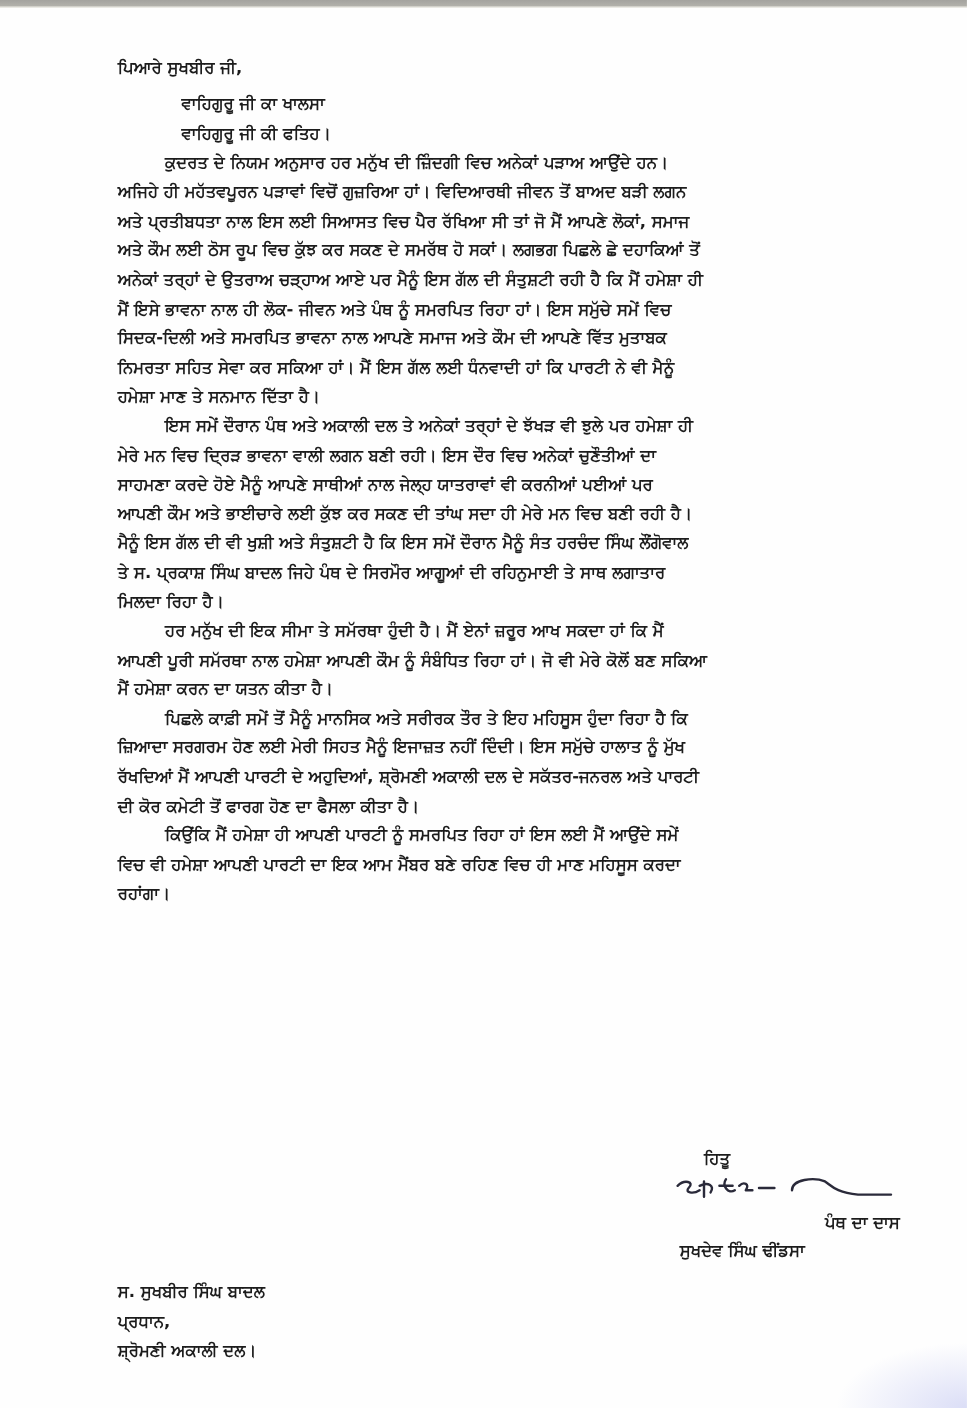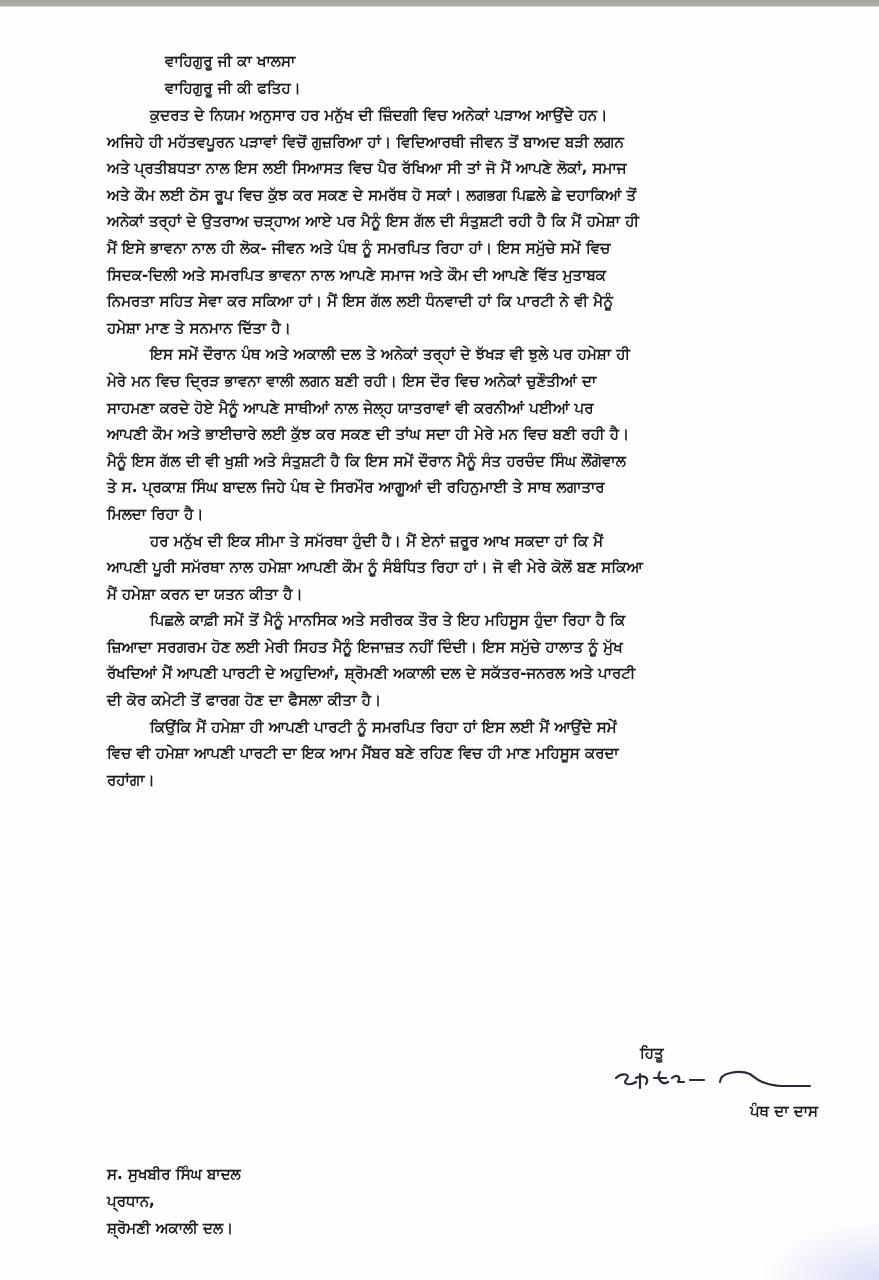--- a/index.html
+++ b/index.html
@@ -85,20 +85,21 @@
 </head>
 <body>
 
 <div class="top-strip"></div>
 
 <div class="page">
   <div class="smudge"></div>
 </div>
 
 <div class="letter">
+  <div class="salutation">ਪਿਆਰੇ ਸੁਖਬੀਰ ਜੀ,</div>
   <div class="greeting">ਵਾਹਿਗੁਰੂ ਜੀ ਕਾ ਖਾਲਸਾ</div>
   <div class="greeting">ਵਾਹਿਗੁਰੂ ਜੀ ਕੀ ਫਤਿਹ।</div>
 
   <div class="para">
     <span class="line indent">ਕੁਦਰਤ ਦੇ ਨਿਯਮ ਅਨੁਸਾਰ ਹਰ ਮਨੁੱਖ ਦੀ ਜ਼ਿੰਦਗੀ ਵਿਚ ਅਨੇਕਾਂ ਪੜਾਅ ਆਉਂਦੇ ਹਨ।</span>
     <span class="line">ਅਜਿਹੇ ਹੀ ਮਹੱਤਵਪੂਰਨ ਪੜਾਵਾਂ ਵਿਚੋਂ ਗੁਜ਼ਰਿਆ ਹਾਂ। ਵਿਦਿਆਰਥੀ ਜੀਵਨ ਤੋਂ ਬਾਅਦ ਬੜੀ ਲਗਨ</span>
     <span class="line">ਅਤੇ ਪ੍ਰਤੀਬਧਤਾ ਨਾਲ ਇਸ ਲਈ ਸਿਆਸਤ ਵਿਚ ਪੈਰ ਰੱਖਿਆ ਸੀ ਤਾਂ ਜੋ ਮੈਂ ਆਪਣੇ ਲੋਕਾਂ, ਸਮਾਜ</span>
     <span class="line">ਅਤੇ ਕੌਮ ਲਈ ਠੋਸ ਰੂਪ ਵਿਚ ਕੁੱਝ ਕਰ ਸਕਣ ਦੇ ਸਮਰੱਥ ਹੋ ਸਕਾਂ। ਲਗਭਗ ਪਿਛਲੇ ਛੇ ਦਹਾਕਿਆਂ ਤੋਂ</span>
     <span class="line">ਅਨੇਕਾਂ ਤਰ੍ਹਾਂ ਦੇ ਉਤਰਾਅ ਚੜ੍ਹਾਅ ਆਏ ਪਰ ਮੈਨੂੰ ਇਸ ਗੱਲ ਦੀ ਸੰਤੁਸ਼ਟੀ ਰਹੀ ਹੈ ਕਿ ਮੈਂ ਹਮੇਸ਼ਾ ਹੀ</span>
     <span class="line">ਮੈਂ ਇਸੇ ਭਾਵਨਾ ਨਾਲ ਹੀ ਲੋਕ- ਜੀਵਨ ਅਤੇ ਪੰਥ ਨੂੰ ਸਮਰਪਿਤ ਰਿਹਾ ਹਾਂ। ਇਸ ਸਮੁੱਚੇ ਸਮੇਂ ਵਿਚ</span>
@@ -145,19 +146,20 @@
         <path d="M6 14 C12 8, 22 10, 16 16 C12 20, 20 22, 26 18"></path>
         <path d="M30 10 L30 24 M26 14 C34 10, 40 14, 36 20"></path>
         <path d="M44 14 L56 14 M50 8 C46 14, 52 22, 58 18"></path>
         <path d="M62 14 C66 10, 72 12, 68 18 L74 18"></path>
         <path d="M80 16 L94 16"></path>
         <path d="M110 18 C110 8, 130 6, 140 10 C146 14, 150 20, 170 22 L200 22"></path>
       </g>
     </svg>
   </div>
   <div class="title-line">ਪੰਥ ਦਾ ਦਾਸ</div>
+  <div class="name-line">ਸੁਖਦੇਵ ਸਿੰਘ ਢੀਂਡਸਾ</div>
 </div>
 
 <div class="addressee">
   <div>ਸ. ਸੁਖਬੀਰ ਸਿੰਘ ਬਾਦਲ</div>
   <div>ਪ੍ਰਧਾਨ,</div>
   <div>ਸ਼੍ਰੋਮਣੀ ਅਕਾਲੀ ਦਲ।</div>
 </div>
 
 </body></html>

